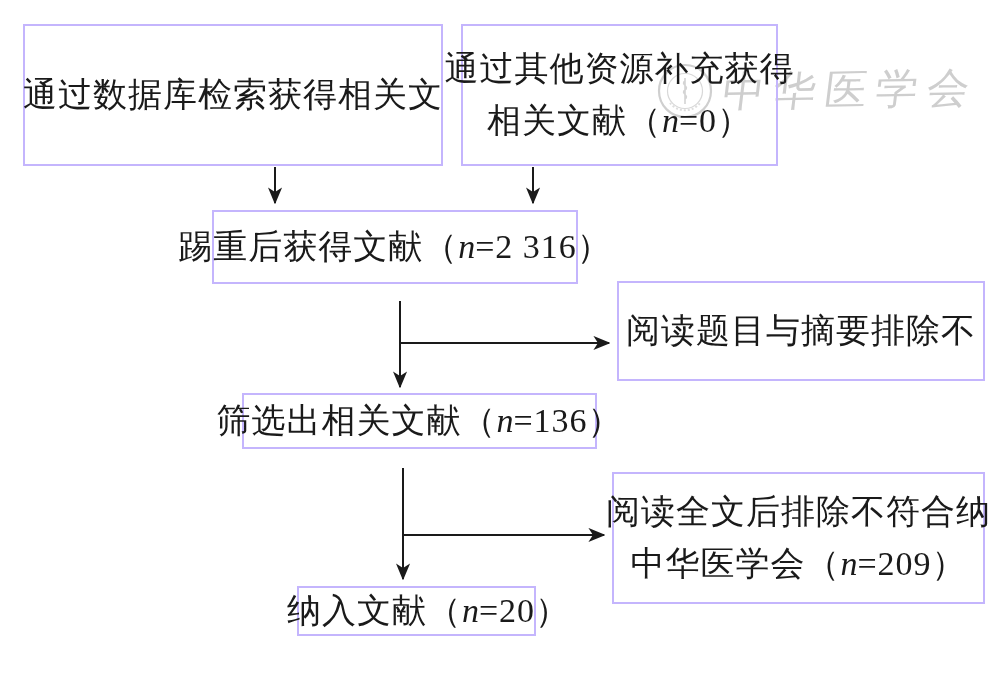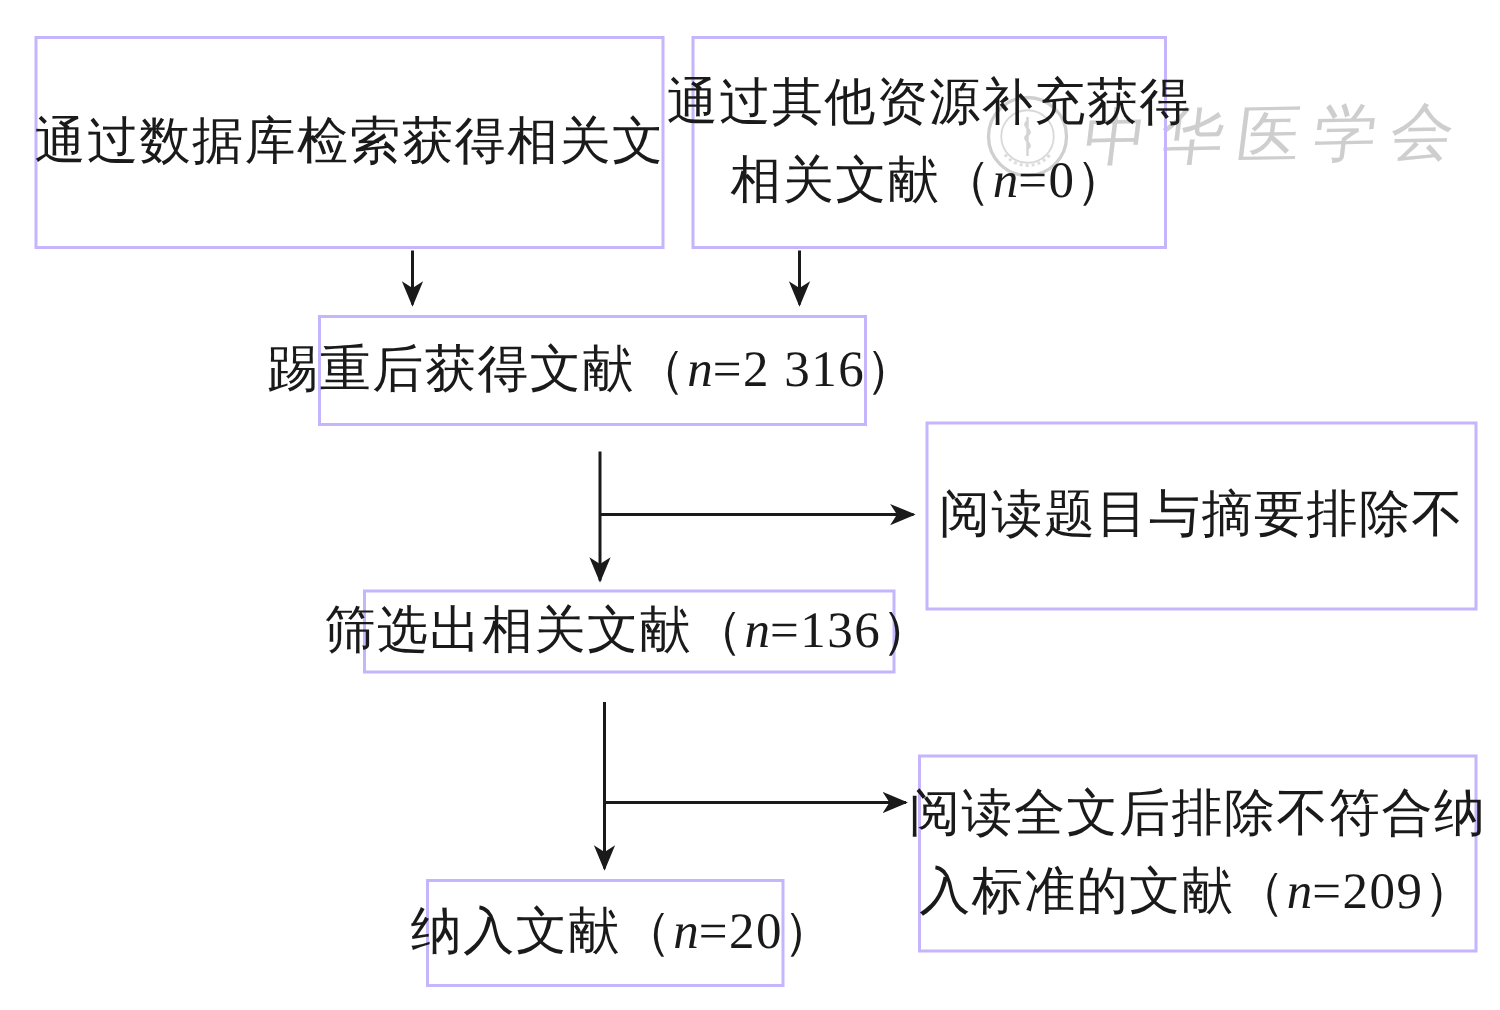--- a/index.html
+++ b/index.html
@@ -68,24 +68,24 @@
   }
   .nvar {
     font-style: italic;
     letter-spacing: 0;
     font-family: "Liberation Serif", "DejaVu Serif", serif;
   }
 
   #box-db        { left: 23px;  top: 24px;  width: 420px; height: 142px; }
   #box-other     { left: 461px; top: 24px;  width: 317px; height: 142px; }
   #box-dedup     { left: 212px; top: 210px; width: 366px; height: 74px;  }
-  #box-ta-excl   { left: 617px; top: 281px; width: 368px; height: 126px; text-align: right; }
+  #box-ta-excl   { left: 617px; top: 281px; width: 368px; height: 100px; text-align: right; }
   #box-screened  { left: 242px; top: 393px; width: 355px; height: 56px;  }
-  #box-ft-excl   { left: 612px; top: 472px; width: 373px; height: 132px; margin-top: 31px; }
-  #box-included  { left: 284px; top: 586px; width: 239px; height: 72px; padding-left: 24px;  }
+  #box-ft-excl   { left: 612px; top: 472px; width: 373px; height: 132px; }
+  #box-included  { left: 297px; top: 586px; width: 239px; height: 50px; padding-left: 24px;  }
 </style>
 </head>
 <body>
 
 <div id="stage">
 
   <svg id="wm-seal" width="56" height="56" viewBox="0 0 56 56">
     <circle cx="28" cy="28" r="26" fill="none" stroke="#cfcfcf" stroke-width="2.2"></circle>
     <circle cx="28" cy="28" r="17.5" fill="none" stroke="#d8d8d8" stroke-width="1.2"></circle>
     <path d="M28 15 L28 41 M28 18 C23 21 33 24 28 27 C23 30 33 33 28 36" fill="none" stroke="#d4d4d4" stroke-width="1.6"></path>
@@ -124,20 +124,20 @@
   <div class="box" id="box-ta-excl">
     <div class="line"><span>阅读题目与摘要排除不</span></div>
   </div>
 
   <div class="box" id="box-screened">
     <div class="line"><span>筛选出相关文献（</span><i class="nvar">n</i><span>=136）</span></div>
   </div>
 
   <div class="box" id="box-ft-excl">
     <div class="line"><span>阅读全文后排除不符合纳</span></div>
-    <div class="line"><span>入标准的文献（</span><i class="nvar">n</i><span>=209）</span></div>
+    <div class="line"><span>中华医学会（</span><i class="nvar">n</i><span>=209）</span></div>
   </div>
 
   <div class="box" id="box-included">
     <div class="line"><span>纳入文献（</span><i class="nvar">n</i><span>=20）</span></div>
   </div>
 
 </div>
 
 </body></html>

